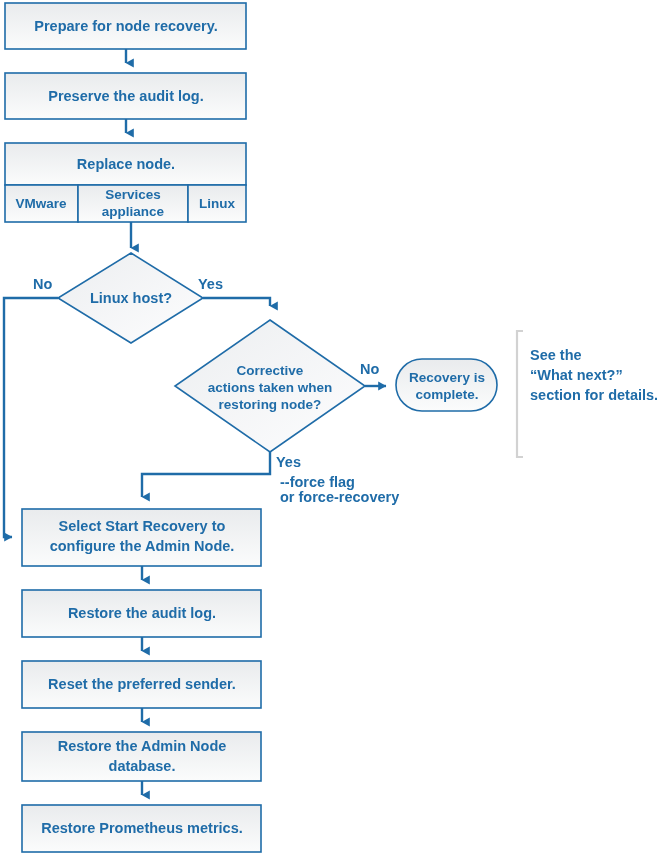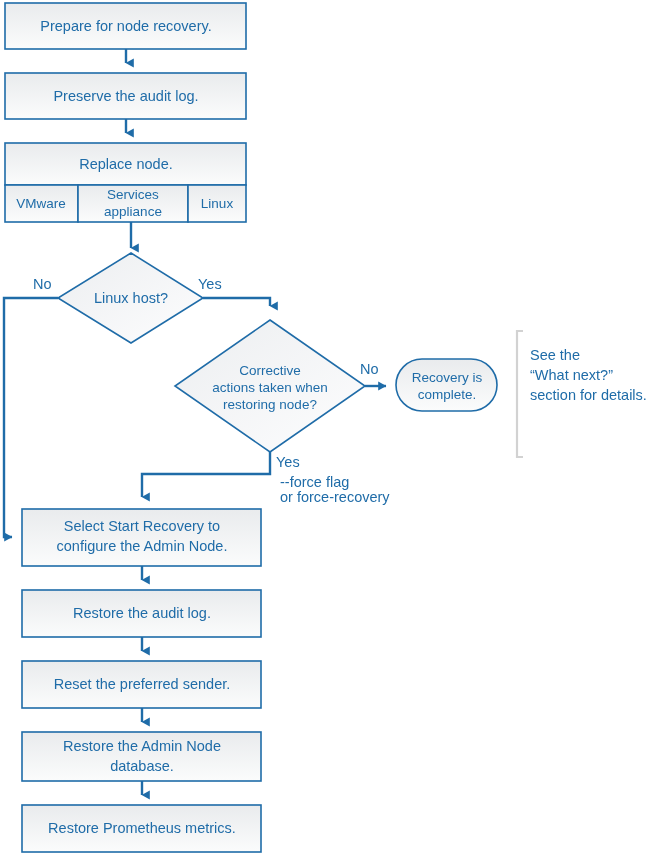--- a/index.html
+++ b/index.html
@@ -10,20 +10,21 @@
   body {
     width: 661px;
     height: 856px;
     font-family: "Liberation Sans", sans-serif;
     overflow: hidden;
   }
   #flow-root {
     position: relative;
     width: 661px;
     height: 856px;
+    font-weight: bold;
   }
   svg#flowchart {
     display: block;
     width: 661px;
     height: 856px;
   }
   .node-text {
     font-family: "Liberation Sans", sans-serif;
     font-size: 14.5px;
     fill: #1f6ca8;

